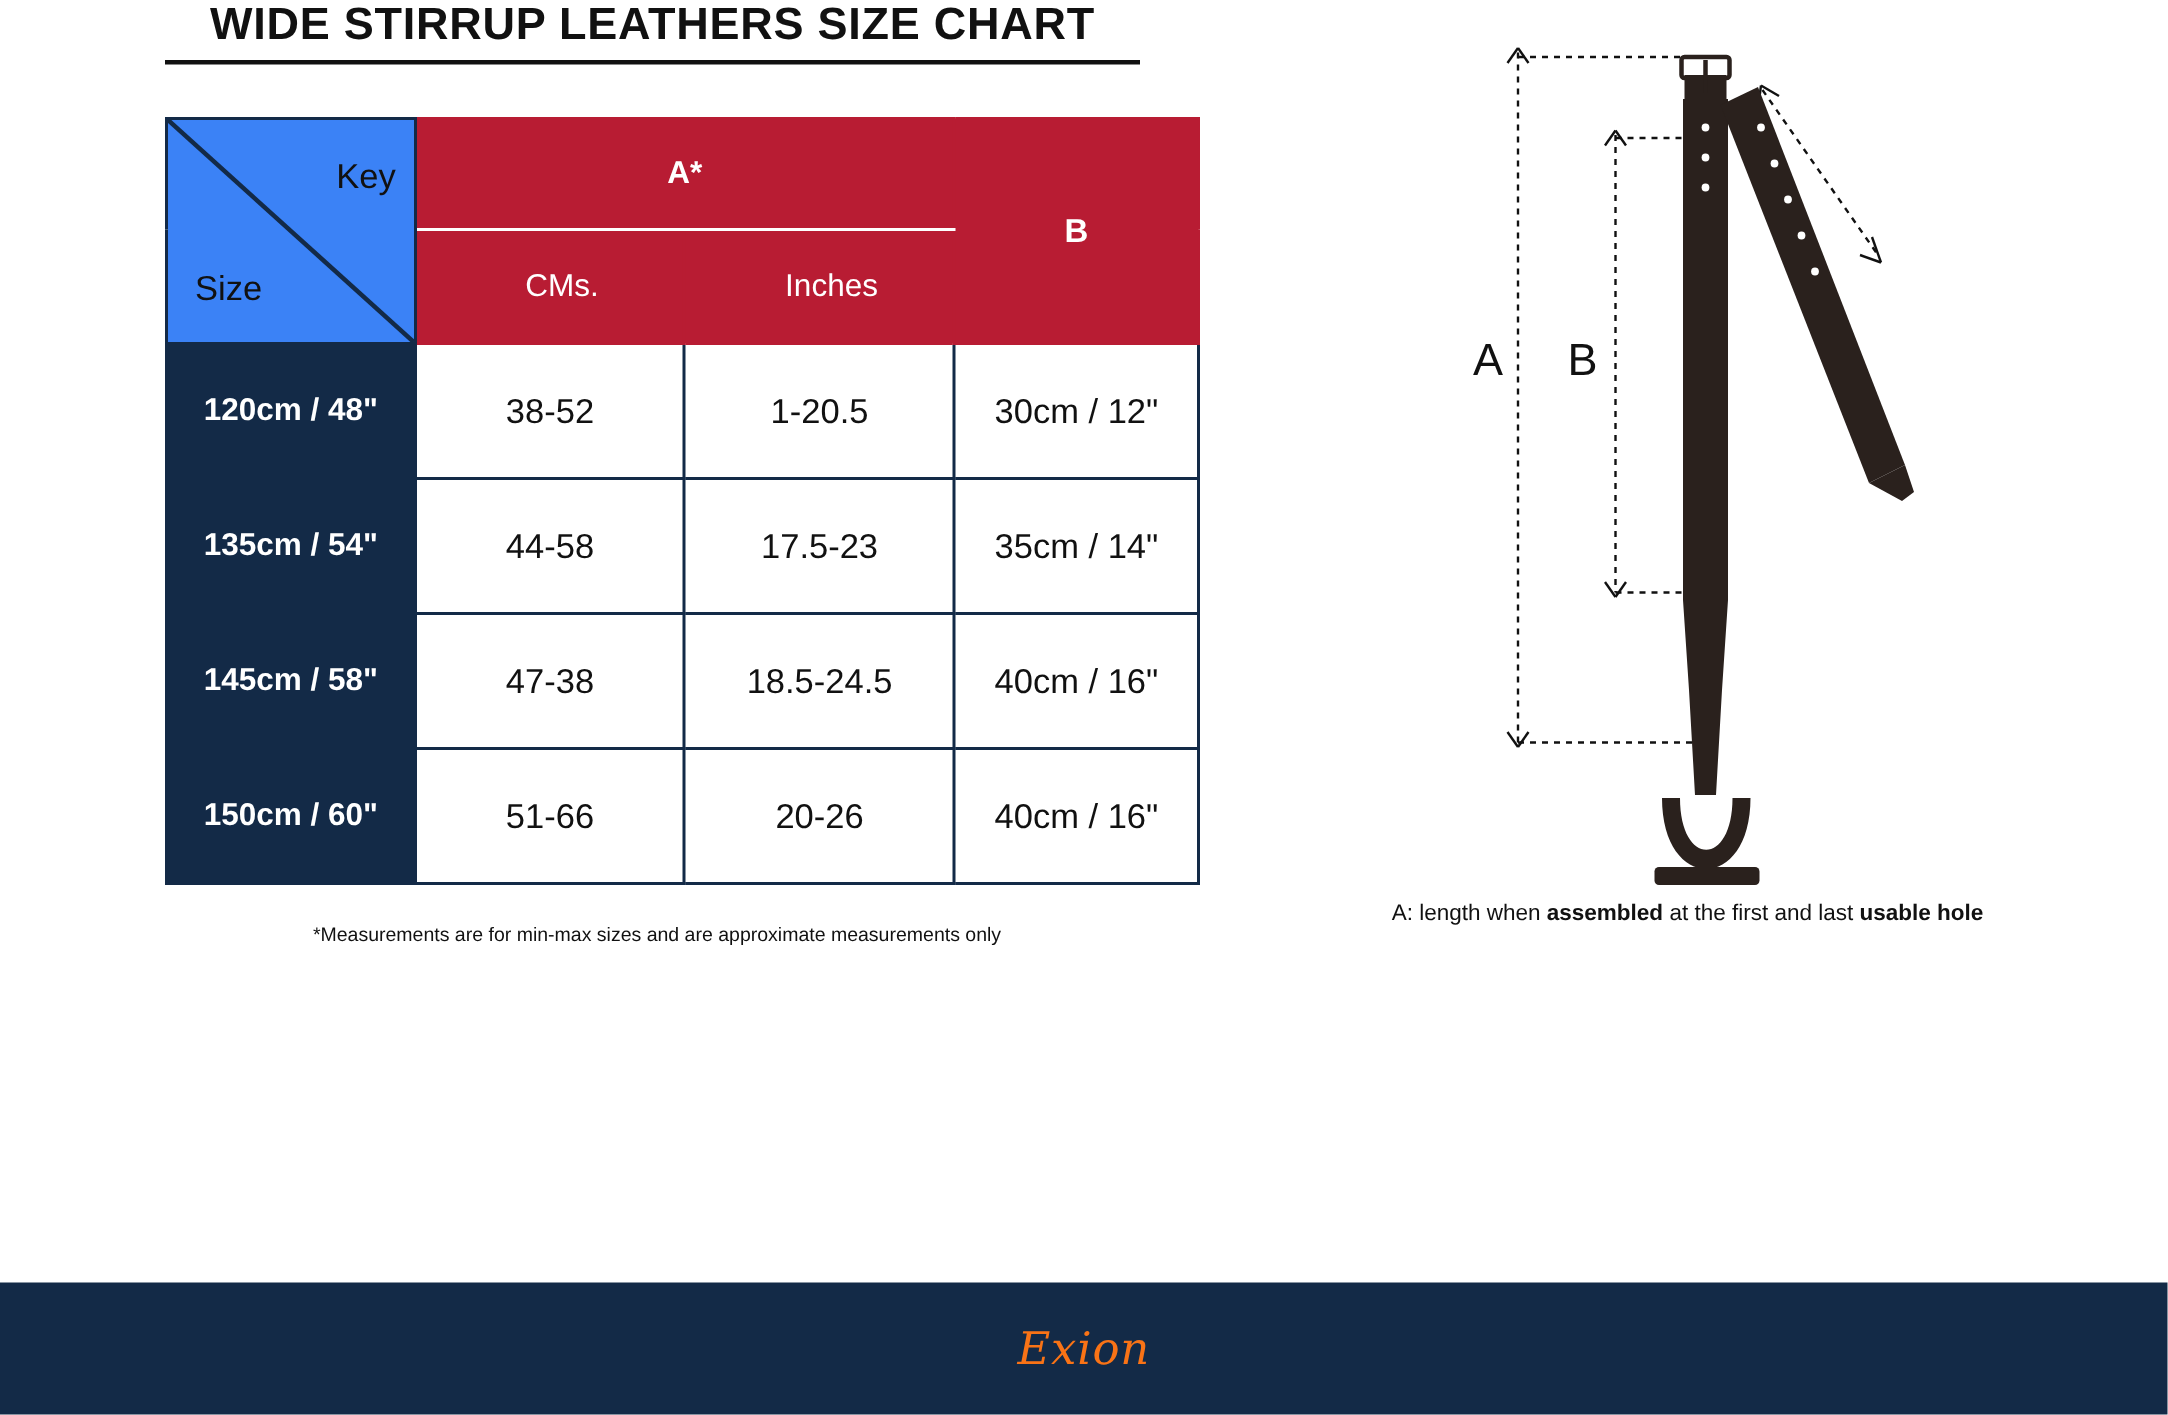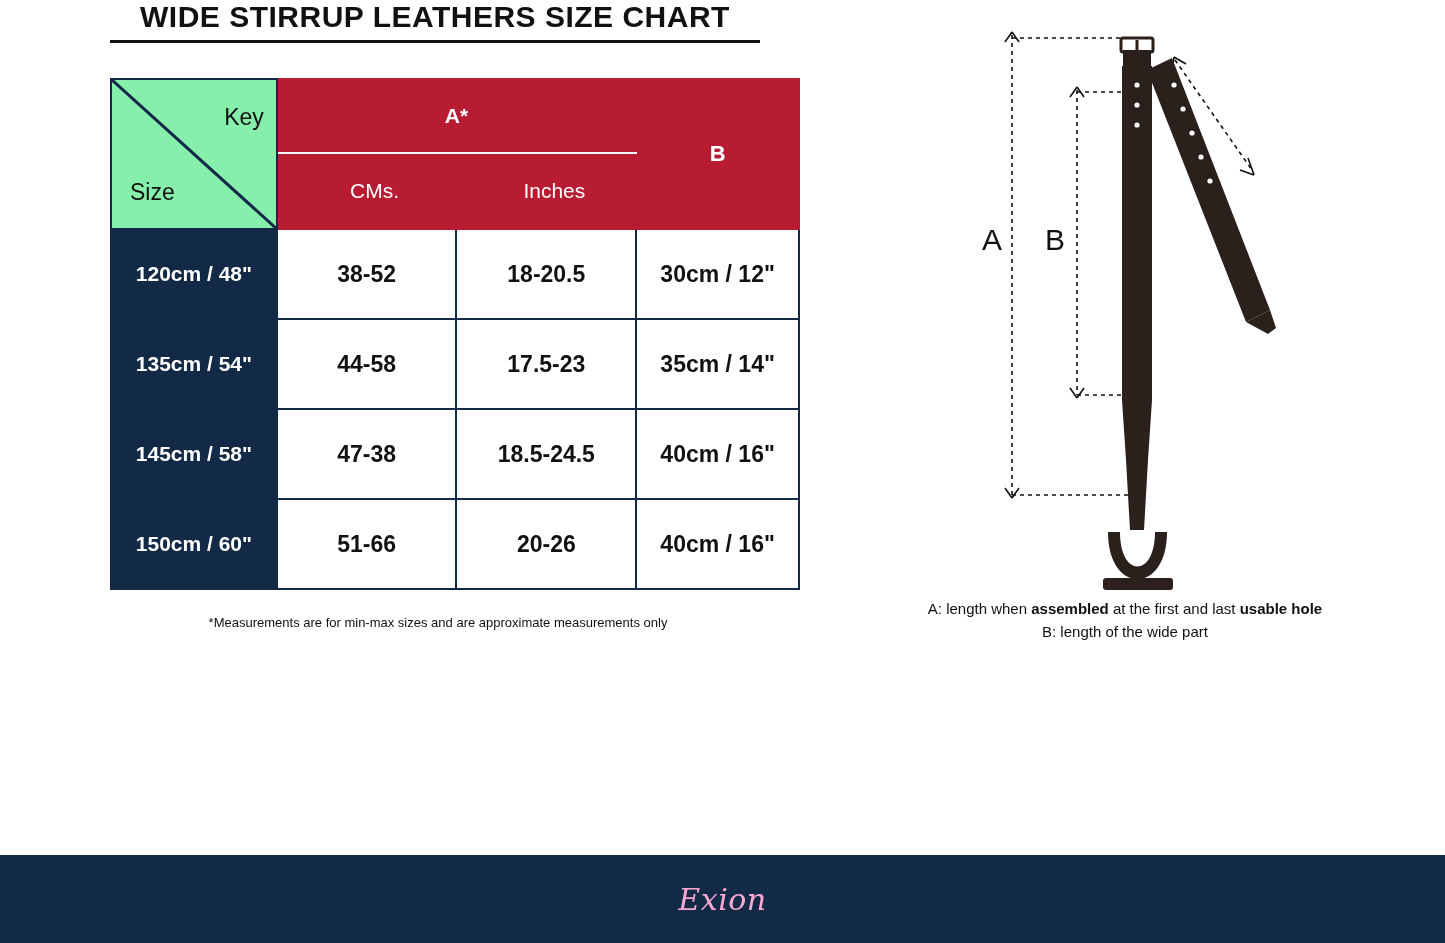--- a/index.html
+++ b/index.html
@@ -58,21 +58,21 @@
     border: 2px solid #132a47;
     padding: 0;
     text-align: center;
     vertical-align: middle;
   }
 
   .corner-cell {
     width: 165px;
     height: 146px;
     position: relative;
-    background: #86efac;
+    background: #3b82f6;
     padding: 0;
   }
   .corner-diag {
     position: absolute;
     left: 0; top: 0;
     width: 100%;
     height: 100%;
   }
   .corner-key {
     position: absolute;
@@ -122,21 +122,20 @@
     color: #ffffff;
     font-weight: bold;
     font-size: 21px;
     height: 88px;
   }
   .data-cell {
     background: #ffffff;
     color: #111111;
     font-size: 23px;
     height: 88px;
-    font-weight: bold;
   }
 
   .footnote {
     position: absolute;
     left: 88px;
     top: 615px;
     width: 700px;
     text-align: center;
     font-size: 13px;
     color: #111111;
@@ -182,21 +181,21 @@
   }
   .brand {
     position: absolute;
     left: 0;
     top: 0;
     width: 100%;
     height: 88px;
     display: flex;
     align-items: center;
     justify-content: center;
-    color: #f9a8d4;
+    color: #f97316;
     font-family: "DejaVu Serif", serif;
     font-style: italic;
     font-size: 30px;
     letter-spacing: 0.5px;
   }
 </style>
 </head>
 <body>
 
 <div class="page">
@@ -219,21 +218,21 @@
           <td class="red-head b-cell" rowspan="2">B</td>
         </tr>
         <tr>
           <td class="red-head sub col-cm">CMs.</td>
           <td class="red-head sub col-in">Inches</td>
         </tr>
 
         <tr>
           <td class="size-cell">120cm / 48"</td>
           <td class="data-cell">38-52</td>
-          <td class="data-cell">18-20.5</td>
+          <td class="data-cell">1-20.5</td>
           <td class="data-cell">30cm / 12"</td>
         </tr>
         <tr>
           <td class="size-cell">135cm / 54"</td>
           <td class="data-cell">44-58</td>
           <td class="data-cell">17.5-23</td>
           <td class="data-cell">35cm / 14"</td>
         </tr>
         <tr>
           <td class="size-cell">145cm / 58"</td>
@@ -320,21 +319,20 @@
           <path d="M308,522 C308,585 367,585 367,522 L355,522 C355,568 320,568 320,522 Z" fill="#2a211d"></path>
           <rect x="303" y="568" width="70" height="12" rx="3" fill="#2a211d"></rect>
         </g>
       </svg>
     </div>
 
     <div class="legend">
       <div>
         <span>A: length when </span><b>assembled</b><span> at the first and last </span><b>usable hole</b>
       </div>
-      <div>B: length of the wide part</div>
     </div>
   </div>
 
   <div class="footer">
     <div class="brand">Exion</div>
   </div>
 
 </div>
 
 </body></html>

